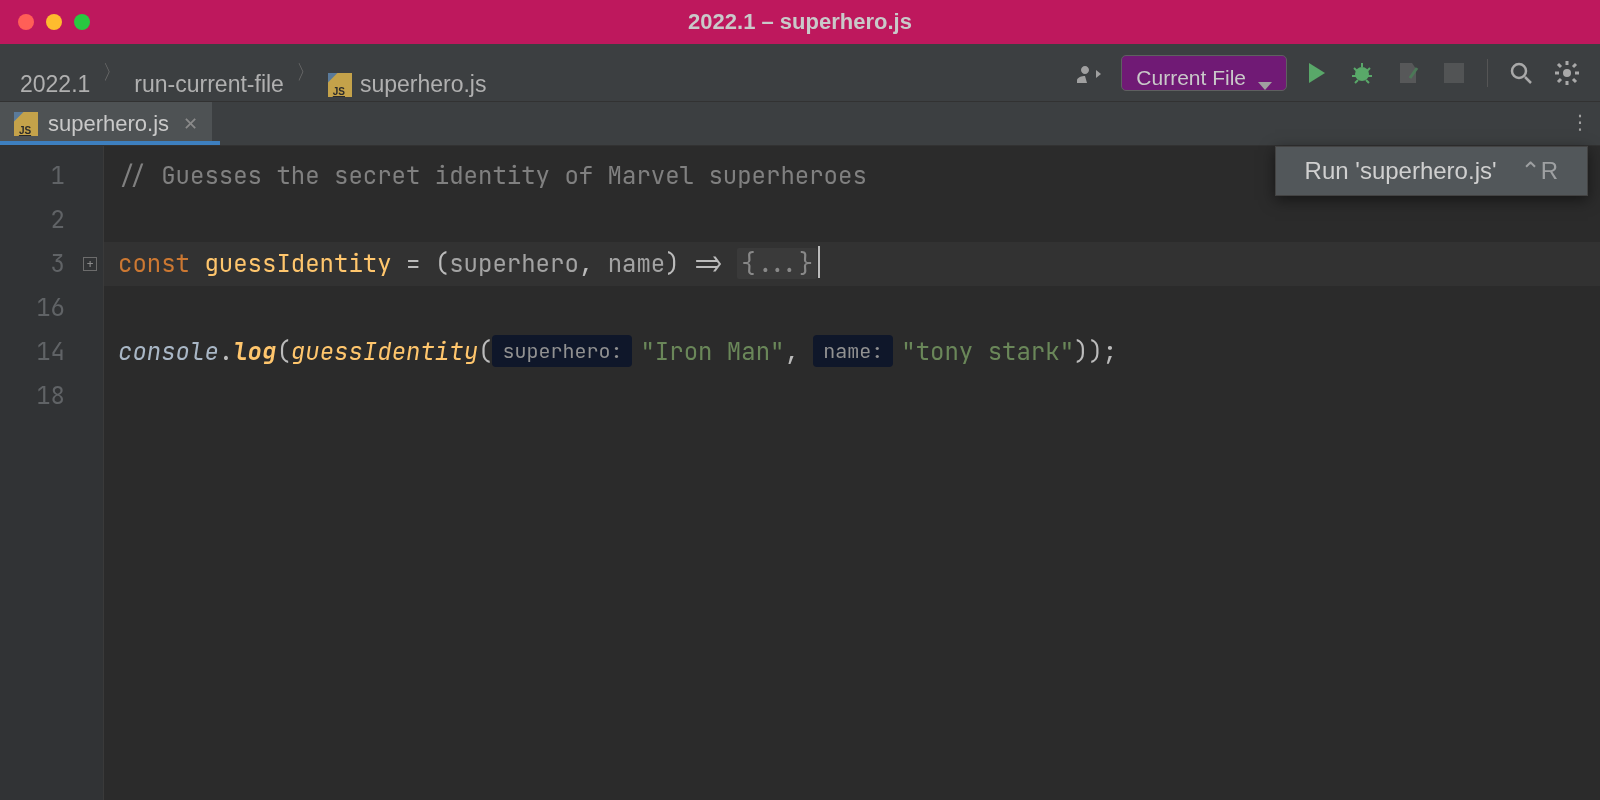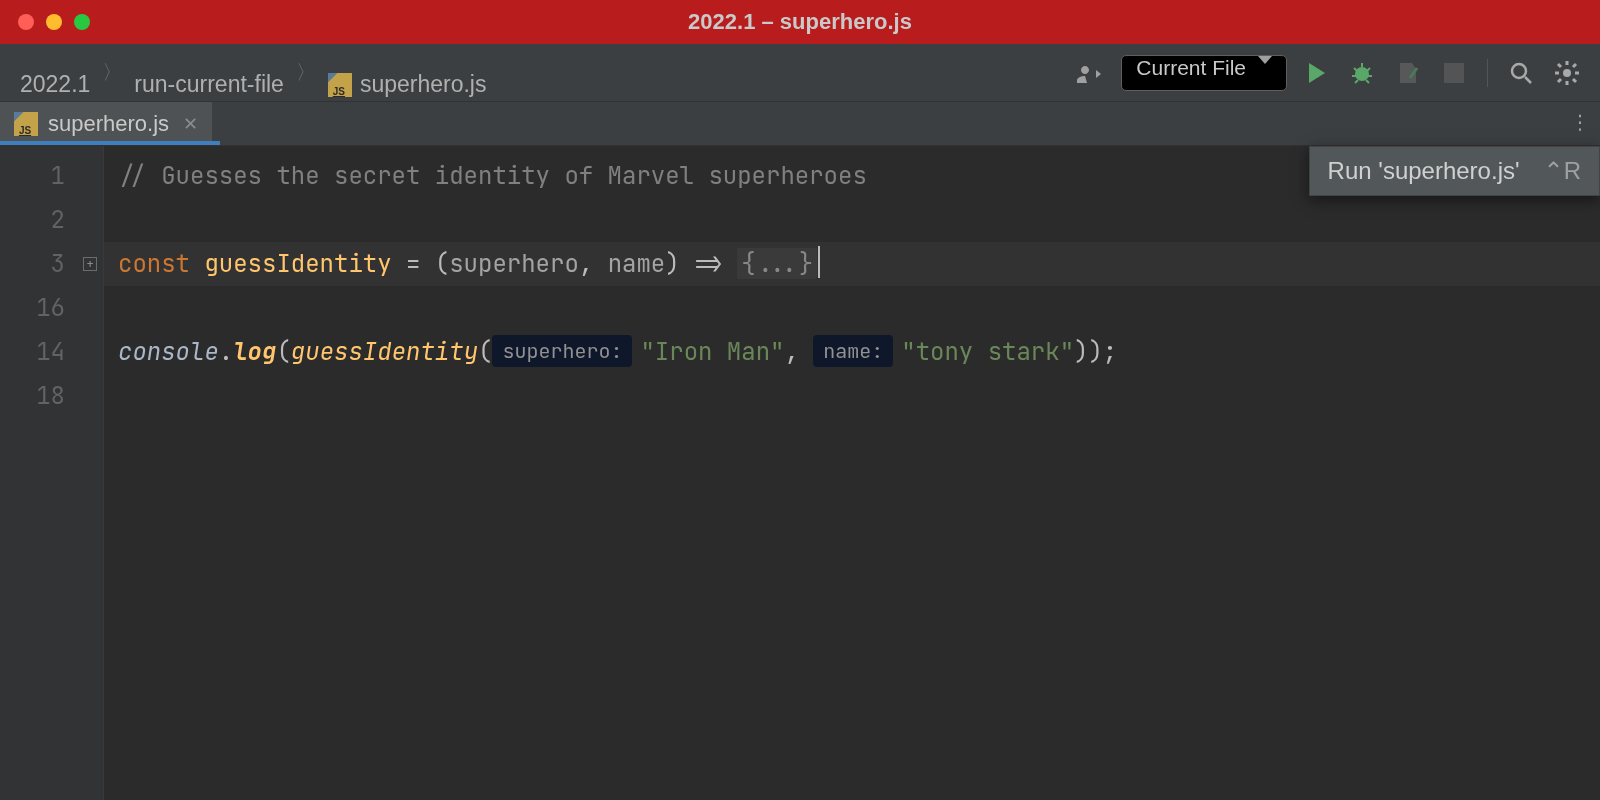--- a/index.html
+++ b/index.html
@@ -1,53 +1,53 @@
 <!DOCTYPE html>
 <html><head>
 <meta charset="utf-8">
 <style>
   * { margin:0; padding:0; box-sizing:border-box; }
   html, body { width:1600px; height:800px; overflow:hidden; font-family:-apple-system, BlinkMacSystemFont, "Segoe UI", Arial, sans-serif; }
   body { background:#2b2b2b; color:#bbb; }
 
   
-  .titlebar { height:44px; background:#b91c1c; display:flex; align-items:center; position:relative; padding-left:18px; }
+  .titlebar { height:44px; background:#be185d; display:flex; align-items:center; position:relative; padding-left:18px; }
   .traffic { display:flex; gap:12px; }
   .dot { width:16px; height:16px; border-radius:50%; }
   .dot.red { background:#ff5f57; }
   .dot.yel { background:#febc2e; }
   .dot.grn { background:#28c840; }
   .titlebar .title { position:absolute; left:50%; transform:translateX(-50%); color:#c9c9c9; font-size:22px; font-weight:600; }
 
   
   .navbar { height:58px; background:#3c3f41; display:flex; align-items:center; padding:0 20px; justify-content:space-between; border-bottom:1px solid #323232; }
   .breadcrumbs { display:flex; align-items:center; gap:6px; font-size:23px; color:#b0b0b0; }
   .crumb { display:flex; align-items:center; gap:8px; cursor:pointer;margin-top:24px; }
   .chev { color:#6b6b6b; font-size:20px; padding:0 6px; }
   .js-icon { width:24px; height:24px; background:#c4a24a; position:relative; display:inline-flex; align-items:flex-end; justify-content:center; font-size:10px; color:#2b2b2b; font-weight:700; padding:0 2px 0 0;text-decoration:underline; }
   .js-icon::before { content:""; position:absolute; top:0; left:0; width:10px; height:10px; background:#5a7a9a; clip-path:polygon(0 0,100% 0,0 100%); }
   .js-icon .txt { line-height:1; }
 
   .navright { display:flex; align-items:center; gap:16px; }
   .pp-icon { color:#a0a0a0; display:flex; align-items:center; }
-  .runconfig { height:36px; border:1px solid #5e6060; border-radius:5px; background:#000000; display:flex; align-items:flex-start; padding:0 14px; gap:12px; color:#c9c9c9; font-size:21px; cursor:pointer; }
+  .runconfig { height:36px; border:1px solid #5e6060; border-radius:5px; background:#701a75; display:flex; align-items:flex-end; padding:0 14px; gap:12px; color:#c9c9c9; font-size:21px; cursor:pointer; }
   .dd { width:0; height:0; border-left:7px solid transparent; border-right:7px solid transparent; border-top:8px solid #a0a0a0; }
   .iconbar { display:flex; align-items:center; gap:20px; }
   .iconbtn { width:26px; height:26px; display:flex; align-items:center; justify-content:center; cursor:pointer; }
   .sep { width:1px; height:28px; background:#555; }
 
   
   .tabbar { height:44px; background:#3c3f41; display:flex; align-items:stretch; border-bottom:1px solid #323232; position:relative; }
   .tab { display:flex; align-items:center; gap:10px; padding:0 14px; background:#4e5254; font-size:22px; color:#c9c9c9; cursor:pointer; }
   .tab .close { color:#8a8a8a; font-size:18px; margin-left:4px; }
   .tab-underline { position:absolute; bottom:0; left:0; width:220px; height:4px; background:#3d7fbf; }
   .tab-more { position:absolute; right:10px; top:8px; color:#a0a0a0; font-size:20px; cursor:pointer; }
 
   
-  .tooltip { position:absolute; right:0; top:146px; background:#52575a; color:#d0d0d0; font-size:24px; padding:10px 18px; border:1px solid #434343; box-shadow:0 4px 14px rgba(0,0,0,0.5); display:flex; align-items:center; gap:24px; white-space:nowrap; z-index:20; }
+  .tooltip { position:absolute; right:12px; top:146px; background:#52575a; color:#d0d0d0; font-size:24px; padding:10px 29px; border:1px solid #434343; box-shadow:0 4px 14px rgba(0,0,0,0.5); display:flex; align-items:center; gap:24px; white-space:nowrap; z-index:20; }
   .tooltip .kbd { color:#9ea0a2; }
 
   
   .editor { display:flex; height:calc(800px - 44px - 58px - 44px); background:#2b2b2b; font-family:"JetBrains Mono","Menlo","Consolas",monospace; font-size:24px; position:relative; }
   .gutter { width:104px; background:#313335; color:#606366; text-align:right; padding-top:8px; user-select:none; border-right:1px solid #3a3a3a; }
   .gutter .ln { height:44px; line-height:44px; padding-right:38px; position:relative; }
   .fold { position:absolute; right:6px; top:50%; transform:translateY(-50%); width:14px; height:14px; border:1px solid #6c6c6c; color:#8a8a8a; font-size:12px; line-height:12px; text-align:center; cursor:pointer; }
   .code { flex:1; padding-top:8px; padding-left:14px; position:relative; }
   .codeline { height:44px; line-height:44px; white-space:pre; position:relative; }
   .hl-row { position:absolute; left:0; right:0; height:44px; background:#323232; z-index:0; }

